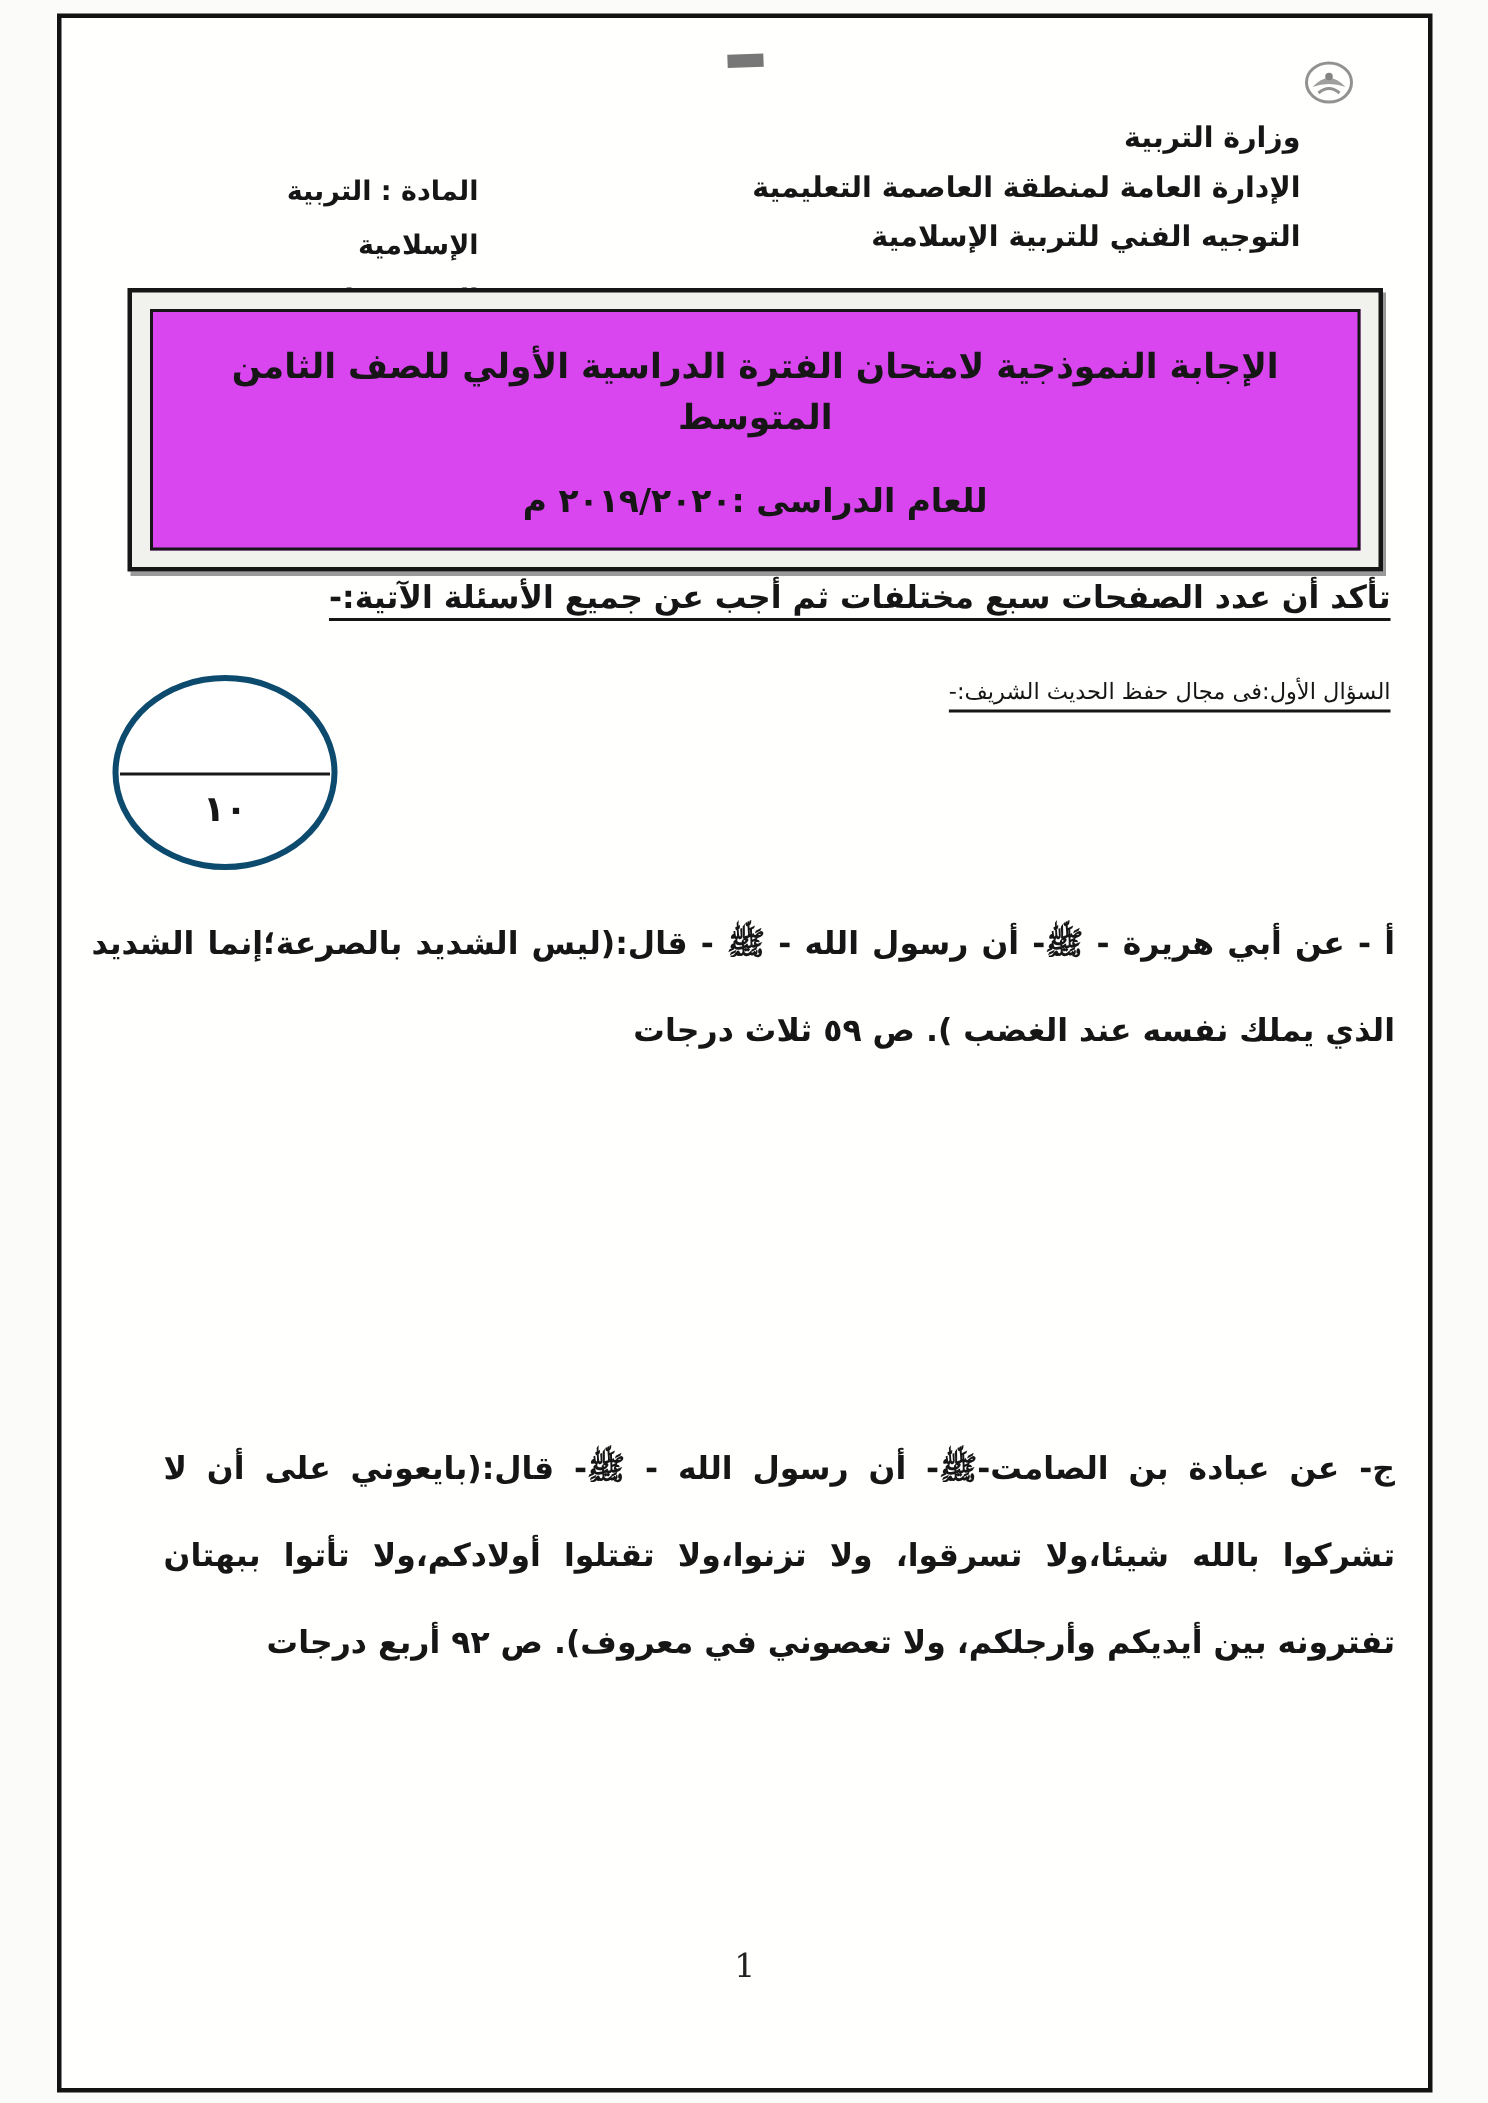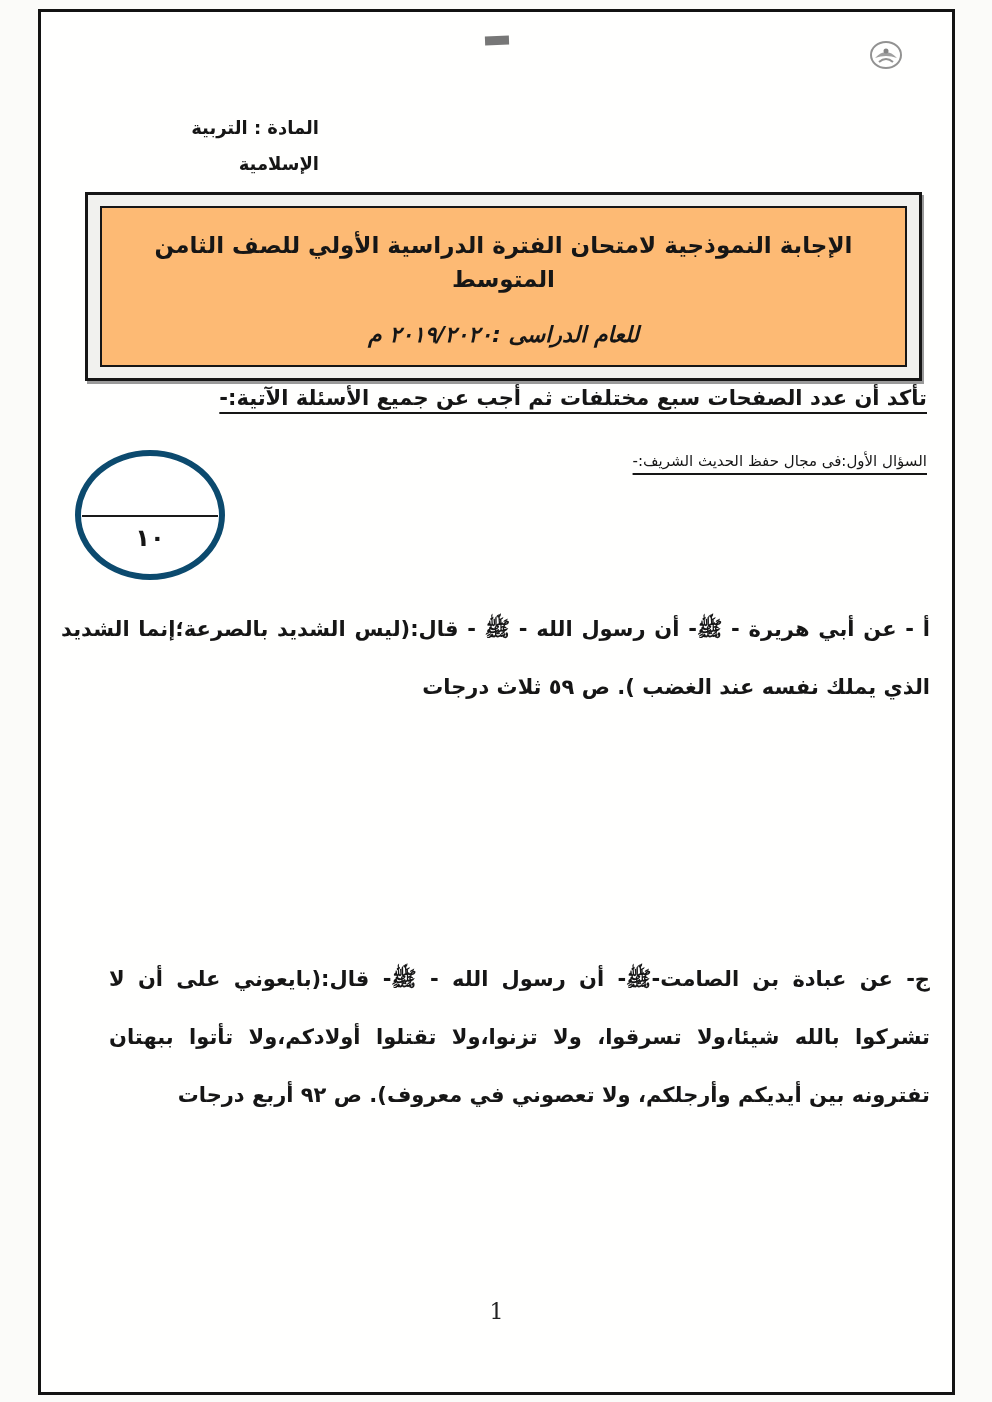--- a/index.html
+++ b/index.html
@@ -24,26 +24,26 @@
   .header-right { position:absolute; top:64px; right:85px; text-align:right; font-weight:bold; font-size:19px; line-height:33px; }
   .header-left  { position:absolute; top:70px; left:64px; width:214px; text-align:right; font-weight:bold; font-size:18px; line-height:36px;margin-top:28px; }
 
   .title-box {
     position:absolute; top:180px; left:44px; right:30px;
     border:3px solid #161616; background:#f1f1ee;
     padding:11px 12px;
     box-shadow:2px 3px 0 #9a9a9a;
   }
   .title-inner {
-    border:2px solid #161616; background:#fdba74;
+    border:2px solid #161616; background:#d946ef;
     text-align:center; font-weight:bold;
     padding:20px 8px 18px 8px;
   }
   .title-line1 { font-size:23px; line-height:34px; }
-  .title-line2 { font-size:22px; margin-top:26px;font-style:italic; }
+  .title-line2 { font-size:22px; margin-top:26px; }
 
   .instruction {
     position:absolute; top:374px; right:25px; left:36px;
     direction:rtl; text-align:right;
     font-weight:bold; font-size:21px;
   }
   .u { text-decoration:underline; text-decoration-thickness:2px; text-underline-offset:7px; }
 
   .q1-heading {
     position:absolute; top:440px; right:25px;
@@ -52,21 +52,21 @@
   }
   .part-a-heading {
     position:absolute; top:502px; right:25px;
     direction:rtl; text-align:right;
     font-weight:bold; font-size:21px;
   }
 
   .score-circle {
     position:absolute; left:34px; top:438px;
     width:150px; height:130px;
-    border:6px solid #0c4a6e; border-radius:50%;
+    border:4px solid #0c4a6e; border-radius:50%;
     background:#fff;
   }
   .score-line { position:absolute; left:1px; right:1px; top:50%; border-top:2px solid #1a1a1a; }
   .score-value {
     position:absolute; top:58%; left:0; right:0;
     text-align:center; font-weight:bold; font-size:24px;
   }
 
   .hadith {
     position:absolute; left:20px; right:22px;
@@ -92,20 +92,25 @@
 
   <div class="logo">
     <svg viewBox="0 0 42 34" width="42" height="34" aria-hidden="true">
       <ellipse cx="21" cy="17" rx="15" ry="13" fill="none" stroke="#777" stroke-width="2"></ellipse>
       <path d="M10 20 Q21 8 32 20 Q21 16 10 20 Z" fill="#888"></path>
       <path d="M14 24 Q21 18 28 24" fill="none" stroke="#777" stroke-width="2"></path>
       <circle cx="21" cy="13" r="2.5" fill="#666"></circle>
     </svg>
   </div>
 
+  <div class="header-right" dir="rtl">
+    <div>وزارة التربية</div>
+    <div>الإدارة العامة لمنطقة العاصمة التعليمية</div>
+    <div>التوجيه الفني للتربية الإسلامية</div>
+  </div>
 
   <div class="header-left" dir="rtl">
     <div>المادة : التربية الإسلامية</div>
     <div>الزمن :ساعة وخمس وأربعون</div>
     <div>الدرجة الكلية :ستون درجة</div>
   </div>
 
   <div class="title-box">
     <div class="title-inner" dir="rtl">
       <div class="title-line1">الإجابة النموذجية لامتحان الفترة الدراسية الأولي للصف الثامن المتوسط</div>

